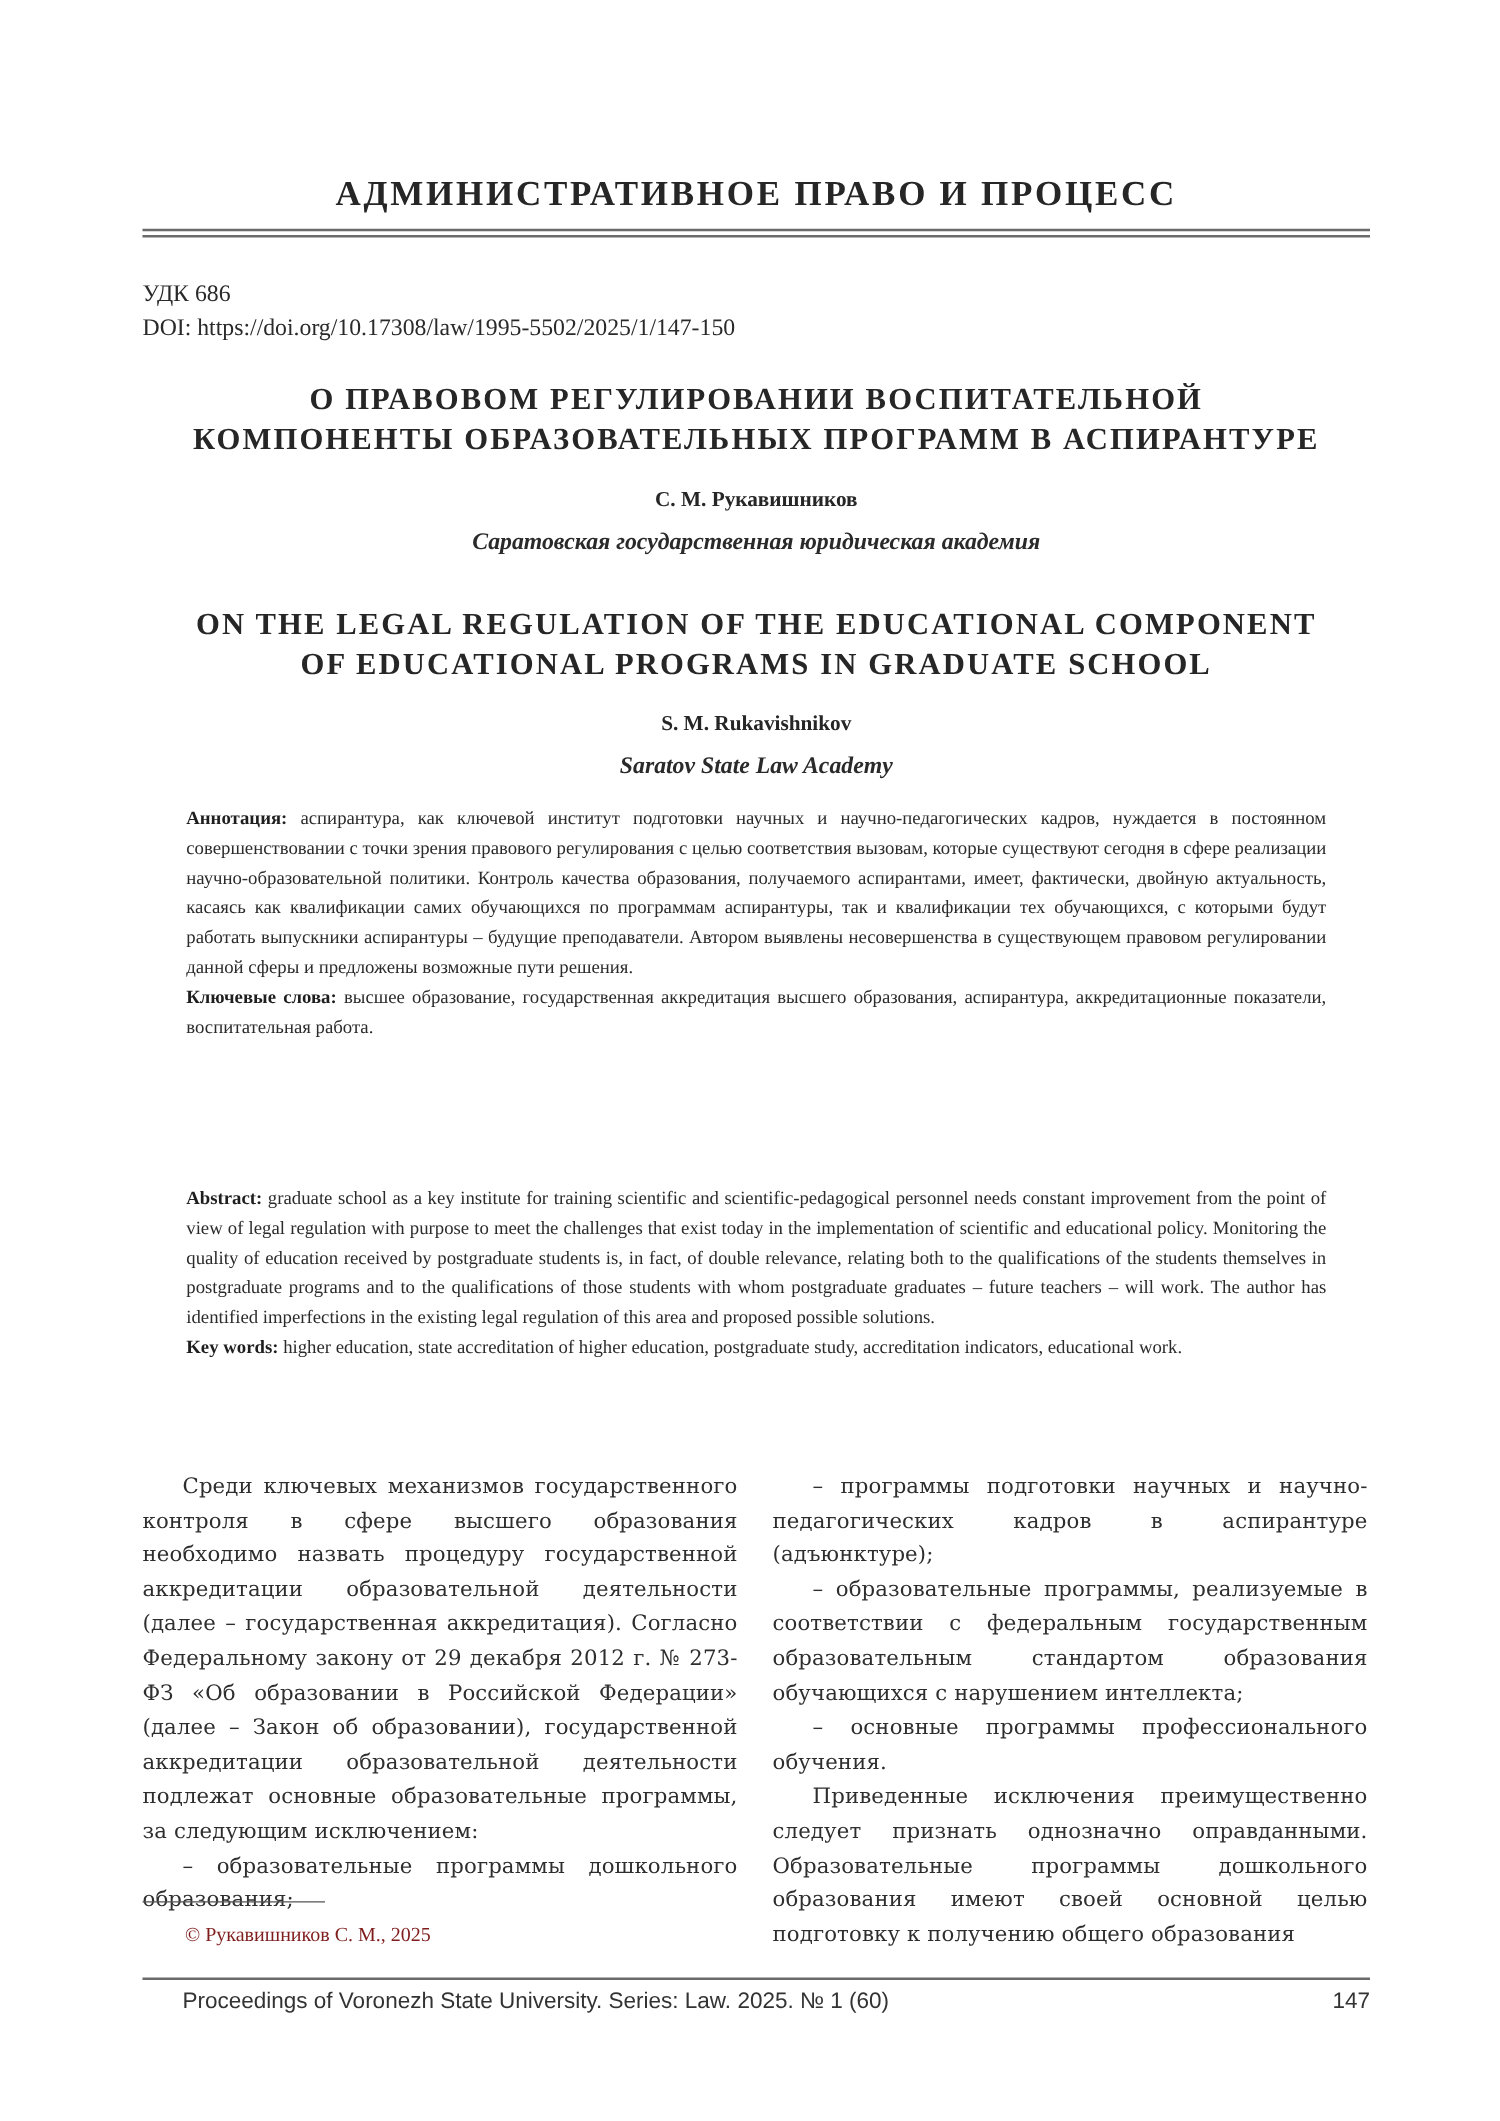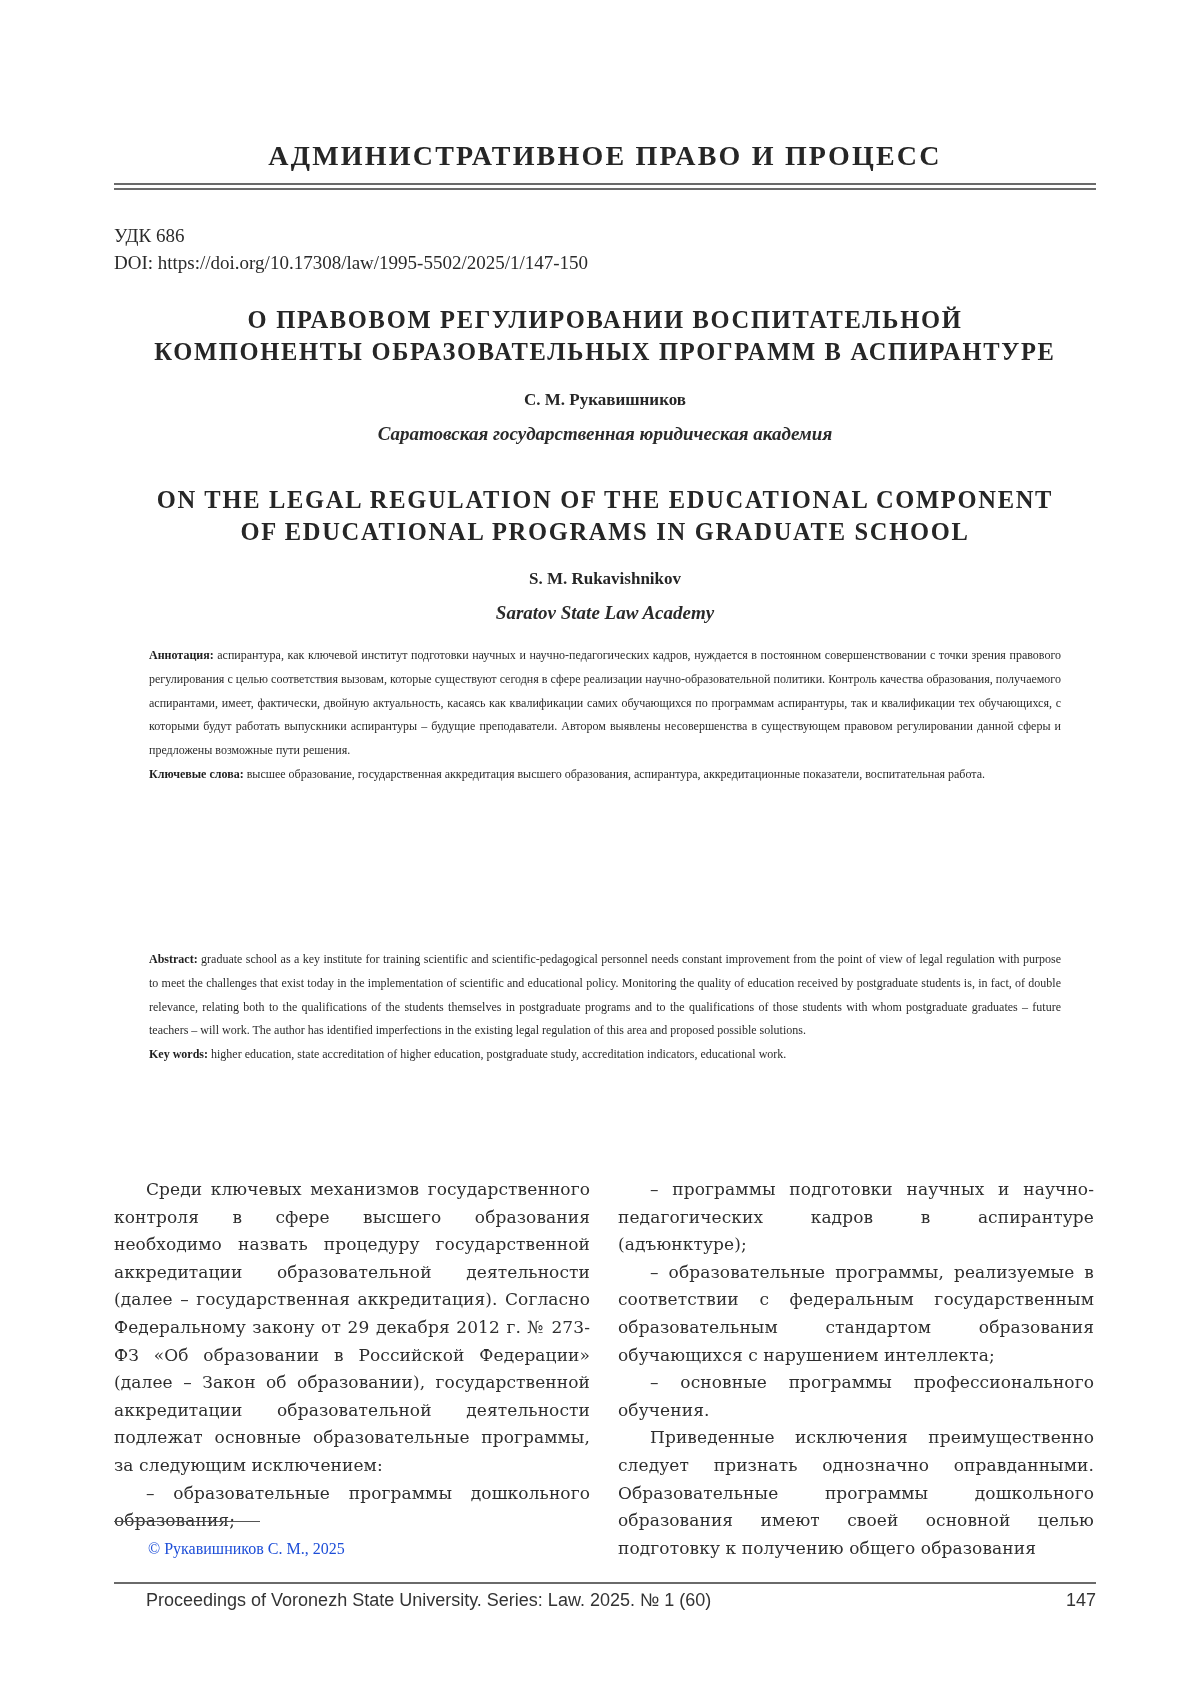--- a/index.html
+++ b/index.html
@@ -36,39 +36,39 @@
     .author.en { top: 569px; }
     .affil {
       position: absolute; left: 114px; width: 982px; text-align: center;
       font-family: Liberation Serif, serif; font-style: italic; font-weight: bold; font-size: 19px; color: #2a2a2a;
     }
     .affil.ru { top: 423px; }
     .affil.en { top: 602px; }
 
     .abstract {
       position: absolute; left: 149px; width: 912px;
-      font-family: "Liberation Serif", serif; font-size: 12px; line-height: 23.8px;
+      font-family: "Liberation Serif", serif; font-size: 15px; line-height: 23.8px;
       text-align: justify; color: #2b2b2b;
     }
     .abstract.ru { top: 644px; }
     .abstract.en { top: 910px; margin-top: 38px; }
     .abstract p { margin: 0; }
     .abstract b { color: #1e1e1e; }
 
     .col {
       position: absolute; width: 476px; top: 1176px;
       font-family: "DejaVu Serif", serif; font-size: 17px; line-height: 27.6px;
       text-align: justify; color: #2e2e2e; letter-spacing: 0.1px;
     }
     .col.left { left: 114px; }
     .col.right { left: 618px; }
     .col p { margin: 0; text-indent: 32px; }
 
     .footnote-rule { position: absolute; left: 114px; top: 1521px; width: 146px; height: 0; border-top: 1.5px solid #555; }
-    .footnote { position: absolute; left: 148px; top: 1540px; font-family: "Liberation Serif", serif; font-size: 16px; color: #1d4ed8; }
+    .footnote { position: absolute; left: 148px; top: 1540px; font-family: "Liberation Serif", serif; font-size: 16px; color: #7f1d1d; }
 
     .footer-rule { position: absolute; left: 114px; top: 1582px; width: 982px; height: 0; border-top: 2px solid #6a6a6a; }
     .footer-left { position: absolute; left: 114px; top: 1590px; font-family: "Liberation Sans", sans-serif; font-size: 18px; color: #333; margin-left: 32px; }
     .footer-right { position: absolute; right: 104px; top: 1590px; font-family: "Liberation Sans", sans-serif; font-size: 18px; color: #333; }
   </style>
 </head>
 <body>
 
 <div class="page">
 

